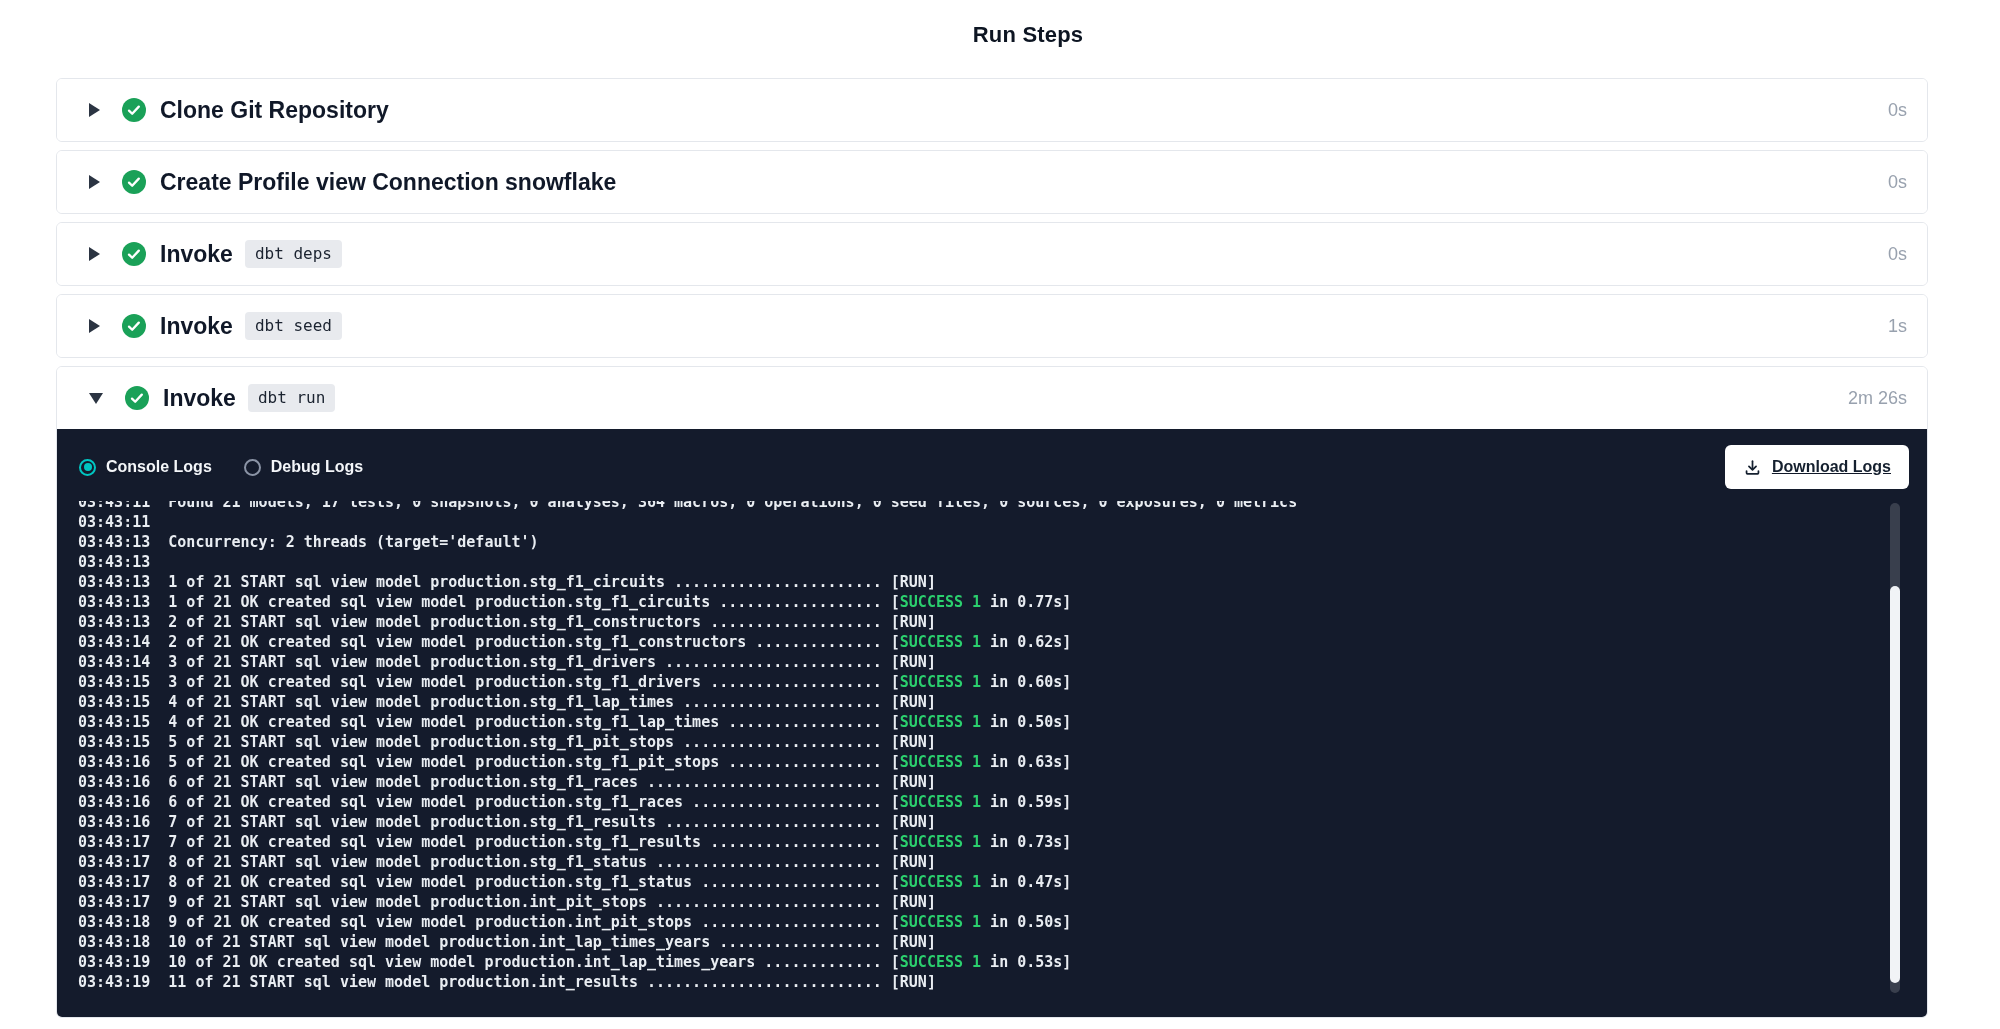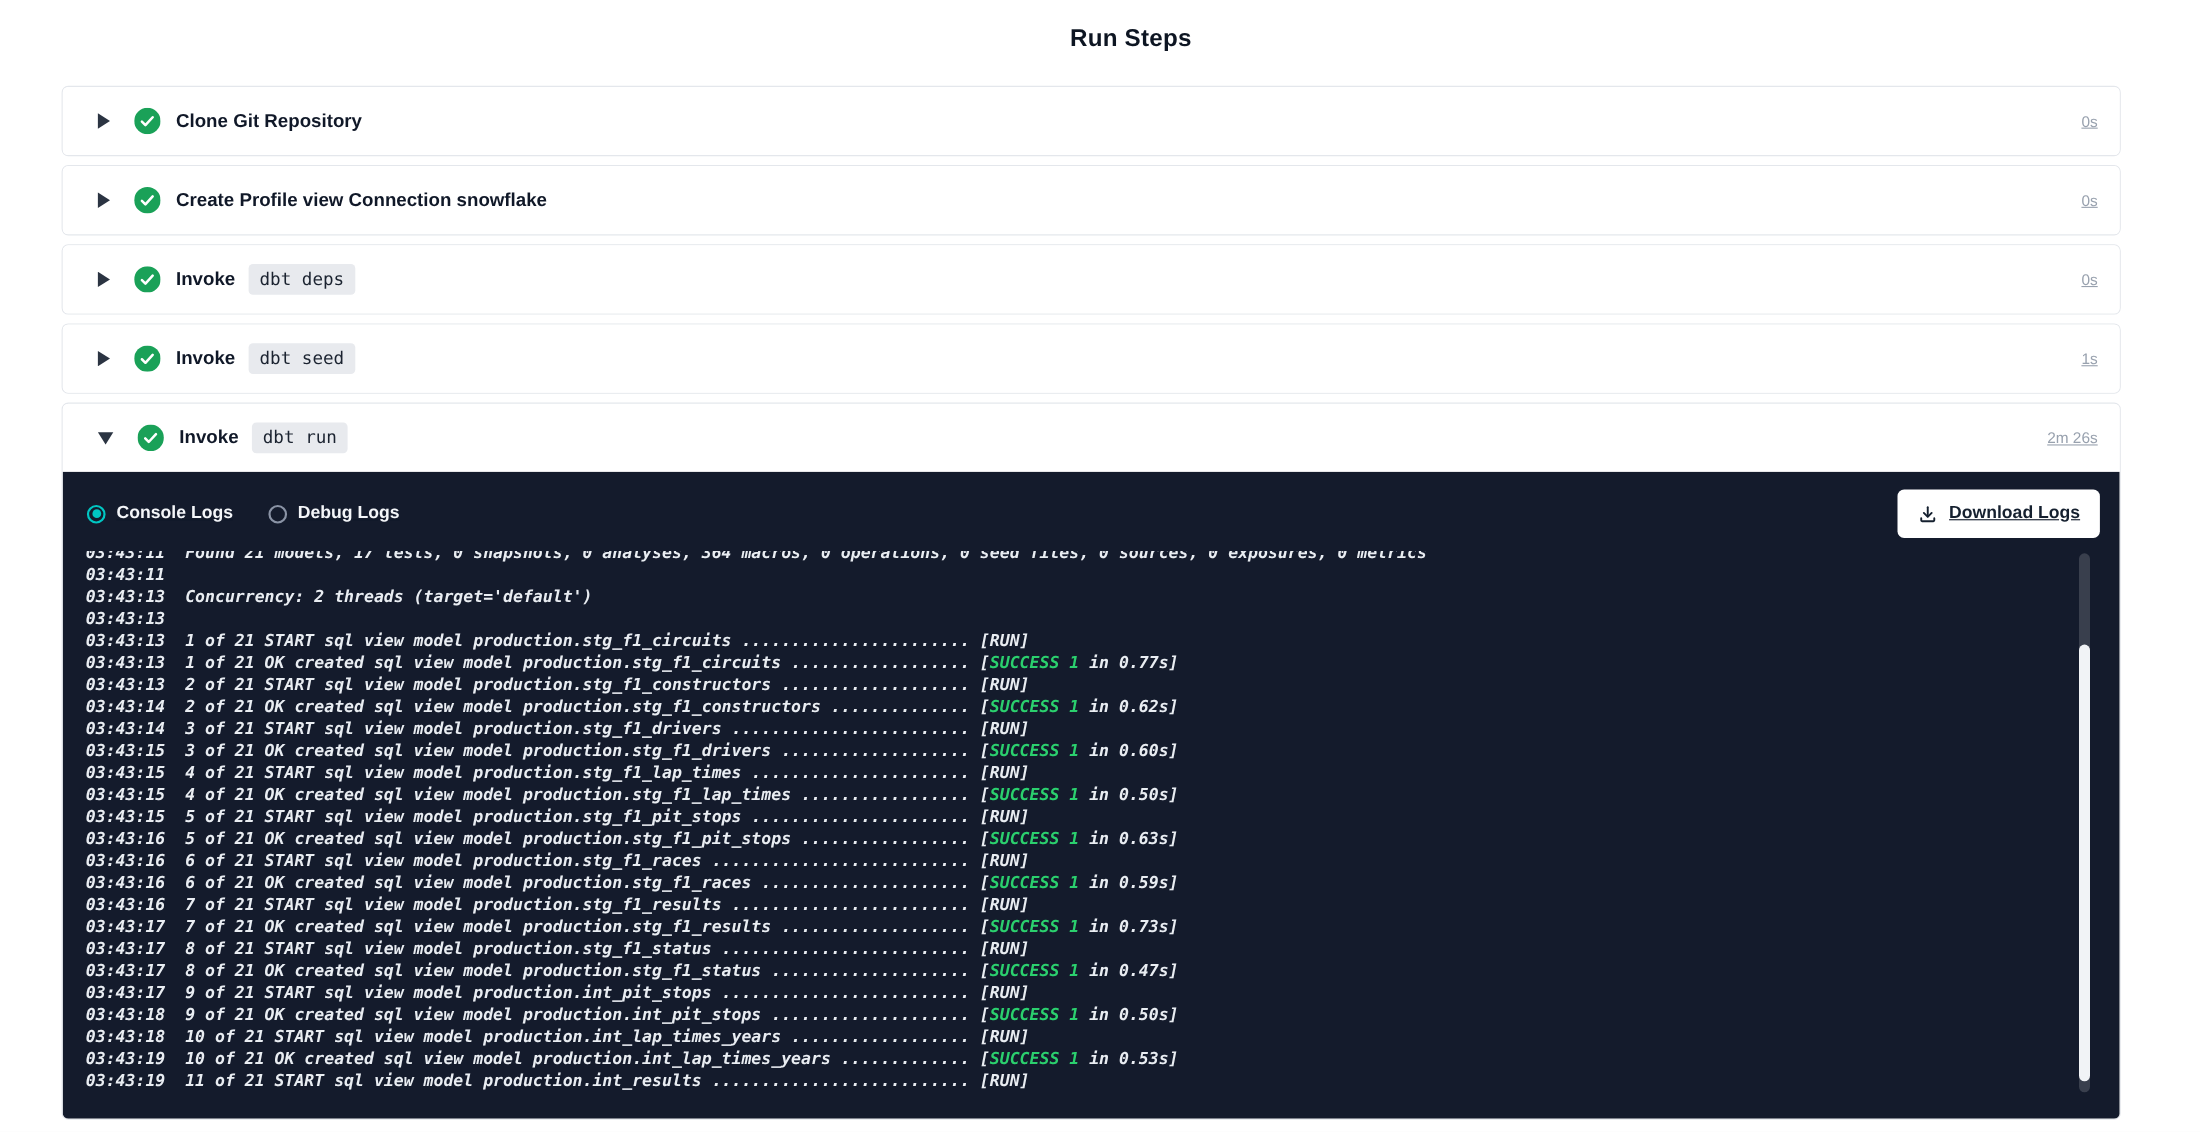--- a/index.html
+++ b/index.html
@@ -32,47 +32,47 @@
     border-top:7px solid transparent;
     border-bottom:7px solid transparent;
   }
   .caret-down{
     width:0;height:0;
     border-top:11px solid #2b3442;
     border-left:7px solid transparent;
     border-right:7px solid transparent;
   }
   .check{width:24px;height:24px;margin-right:14px;flex:0 0 auto;display:inline-block;}
-  .step-label{font-size:17px;font-weight:700;color:#101828;}
+  .step-label{font-size:23px;font-weight:700;color:#101828;}
   .step-code{
     margin-left:12px;background:#e8eaee;border-radius:4px;
     padding:4px 10px 5px;font-family:"DejaVu Sans Mono",monospace;
     font-size:16px;color:#1b2330;
   }
-  .step-duration{margin-left:auto;font-size:14px;color:#98a1ae;text-decoration:underline;}
+  .step-duration{margin-left:auto;font-size:18px;color:#98a1ae;}
 
   
   .log-panel{background:#141b2c;height:588px;position:relative;}
   .panel-top{display:flex;align-items:center;padding:16px 18px 8px 22px;text-decoration:underline;}
   .radio-group{display:flex;align-items:center;gap:32px;flex:1;}
   .radio-option{display:flex;align-items:center;gap:10px;cursor:pointer;}
   .radio{width:17px;height:17px;border-radius:50%;position:relative;flex:0 0 auto;}
   .radio.on{border:2px solid var(--accent);}
   .radio.on::after{content:"";position:absolute;inset:2.5px;background:var(--accent);border-radius:50%;}
   .radio.off{border:2px solid #8a93a5;}
   .radio-label{color:#f4f6f9;font-size:16px;font-weight:700;}
   .download-btn{
     display:flex;align-items:center;gap:10px;background:#ffffff;color:#15202f;
     font-family:"Liberation Sans",sans-serif;font-weight:700;font-size:16px;
     border:none;border-radius:6px;padding:0 18px;height:44px;cursor:pointer;
   }
   .download-btn svg{display:block;}
 
   .log-area{position:relative;height:502px;margin-top:4px;}
-  .log-viewport{overflow:hidden;height:100%;padding-left:21px;font-style:italic;}
+  .log-viewport{overflow:hidden;height:100%;padding-left:21px;}
   .log-scroll{margin-top:-9px;}
   .log-line{
     font-family:"DejaVu Sans Mono",monospace;font-weight:700;
     font-size:15px;line-height:20px;color:#e9edf2;white-space:pre;
   }
   .log-success{color:var(--success);}
 
   .scroll-track{
     position:absolute;top:2px;right:27px;width:10px;height:490px;
     background:rgba(255,255,255,.16);border-radius:5px;

